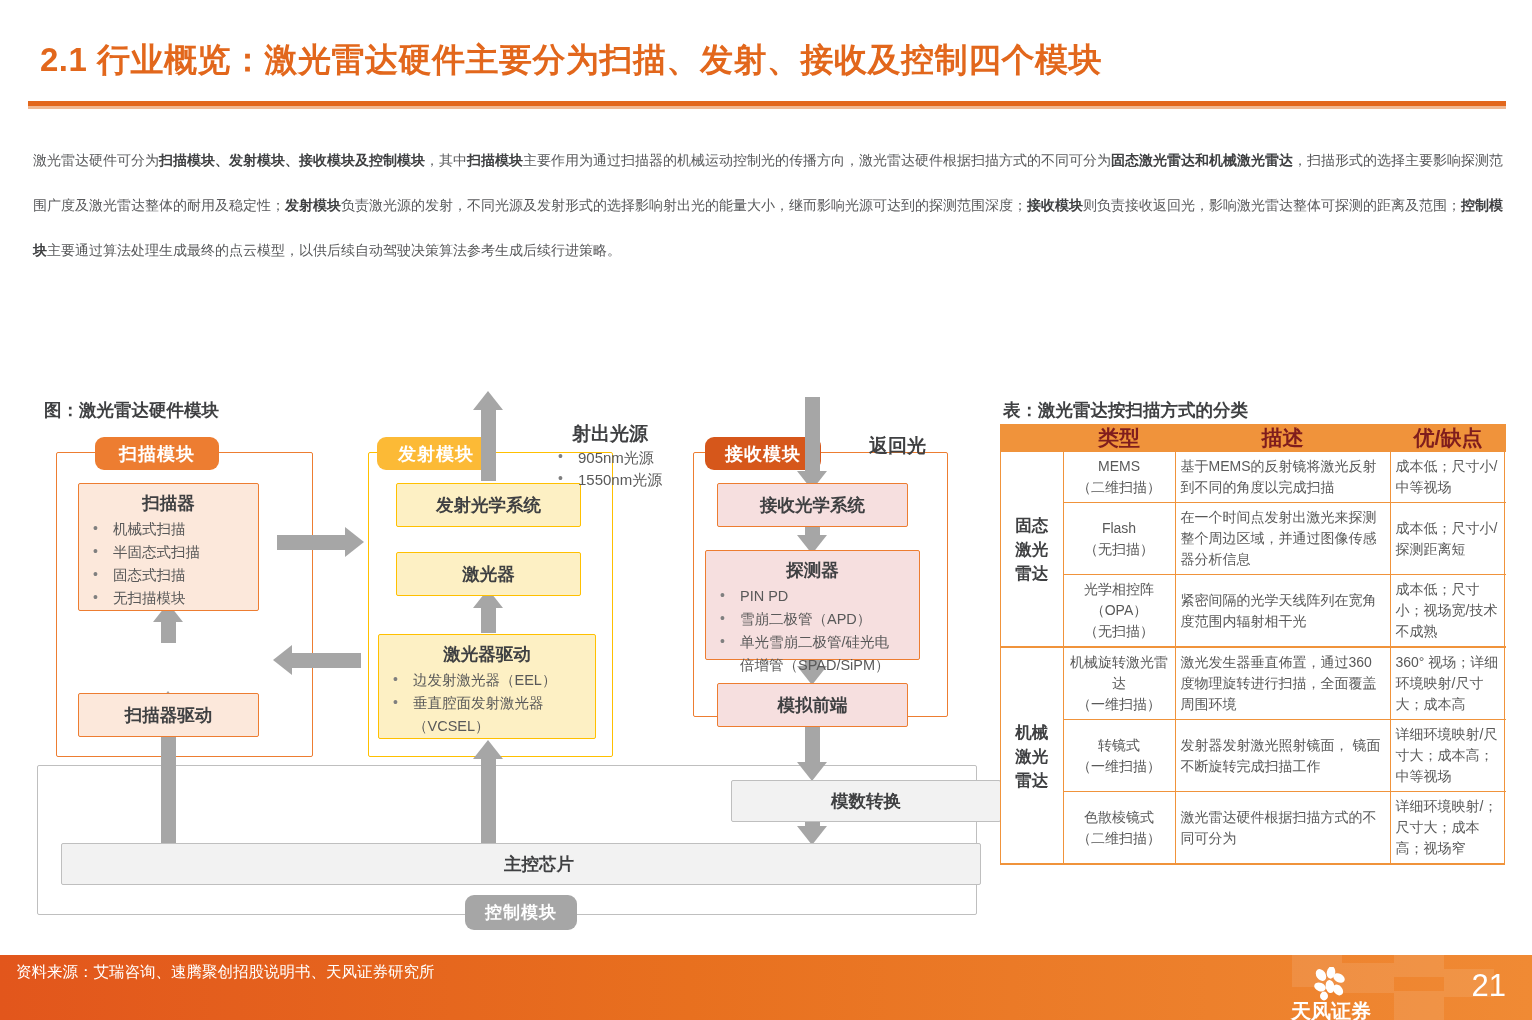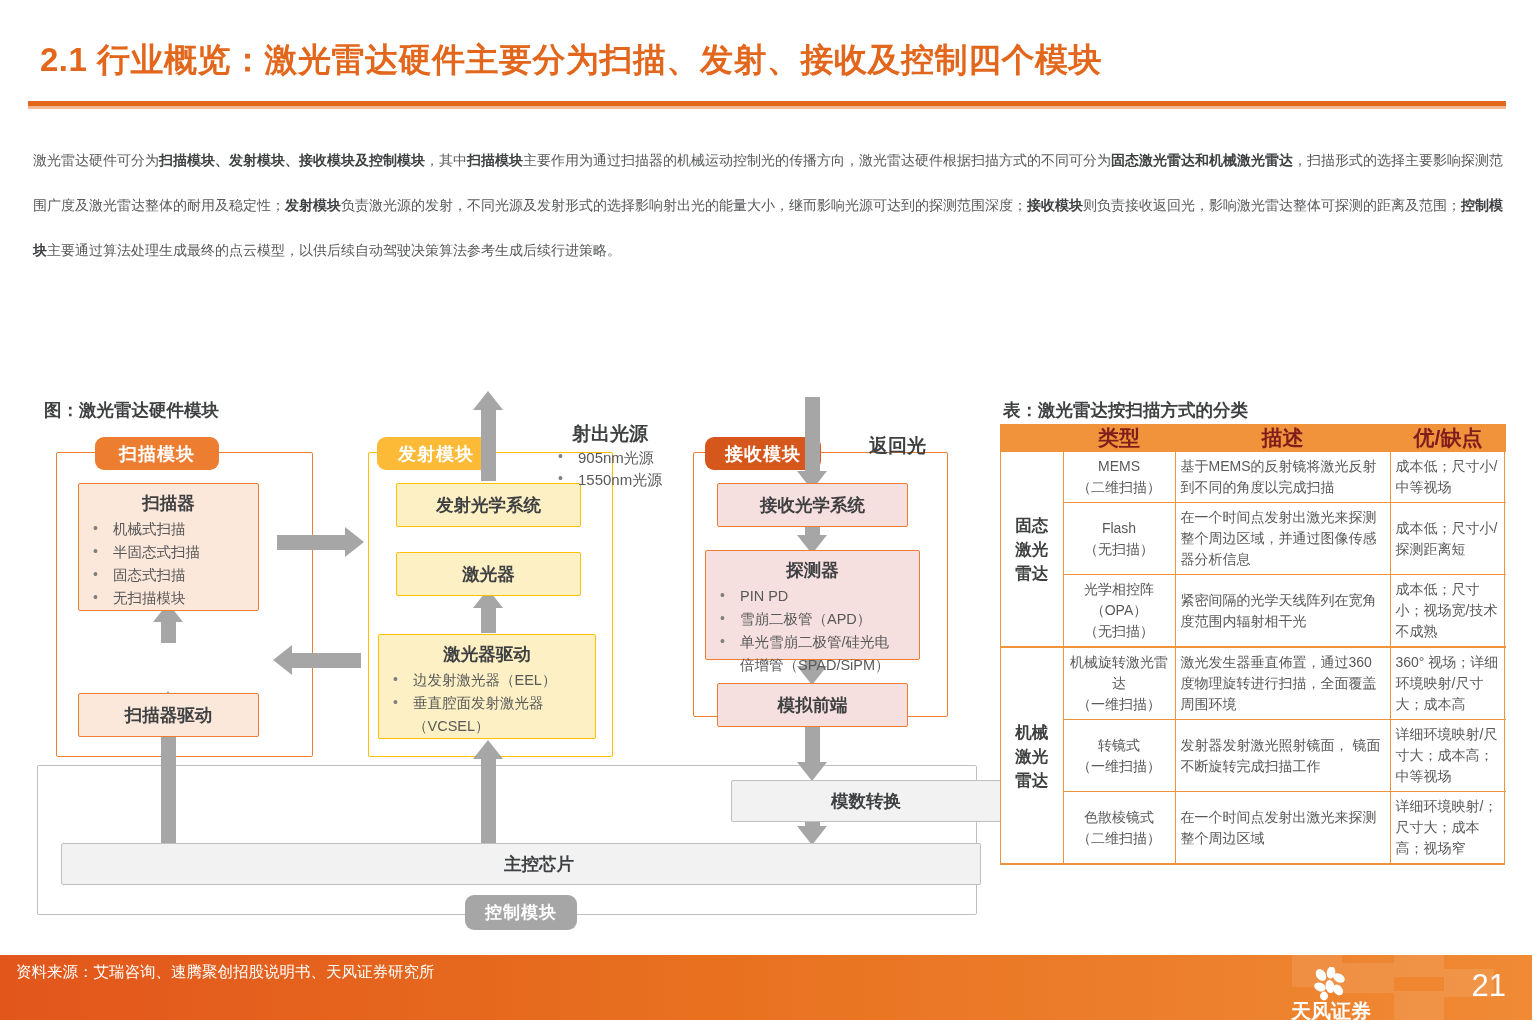--- a/index.html
+++ b/index.html
@@ -323,21 +323,21 @@
         <td class="desc vsep">激光发生器垂直佈置，通过360度物理旋转进行扫描，全面覆盖周围环境</td>
         <td class="pros vsep">360° 视场；详细环境映射/尺寸大；成本高</td>
       </tr>
       <tr>
         <td class="type vsep">转镜式<br>（一维扫描）</td>
         <td class="desc vsep">发射器发射激光照射镜面， 镜面不断旋转完成扫描工作</td>
         <td class="pros vsep">详细环境映射/尺寸大；成本高；中等视场</td>
       </tr>
       <tr>
         <td class="type vsep">色散棱镜式<br>（二维扫描）</td>
-        <td class="desc vsep">在一个时间点发射出激光来探测整个周边区域</td>
+        <td class="desc vsep">激光雷达硬件根据扫描方式的不同可分为</td>
         <td class="pros vsep">详细环境映射/；尺寸大；成本高；视场窄</td>
       </tr>
     </tbody>
   </table>
   </div>
   <div class="tbl-bottom"></div>
 </div>
 
 <div id="footer">
   <div class="fsq" style="left:1292px; top:0;  width:50px; height:32px;"></div>

